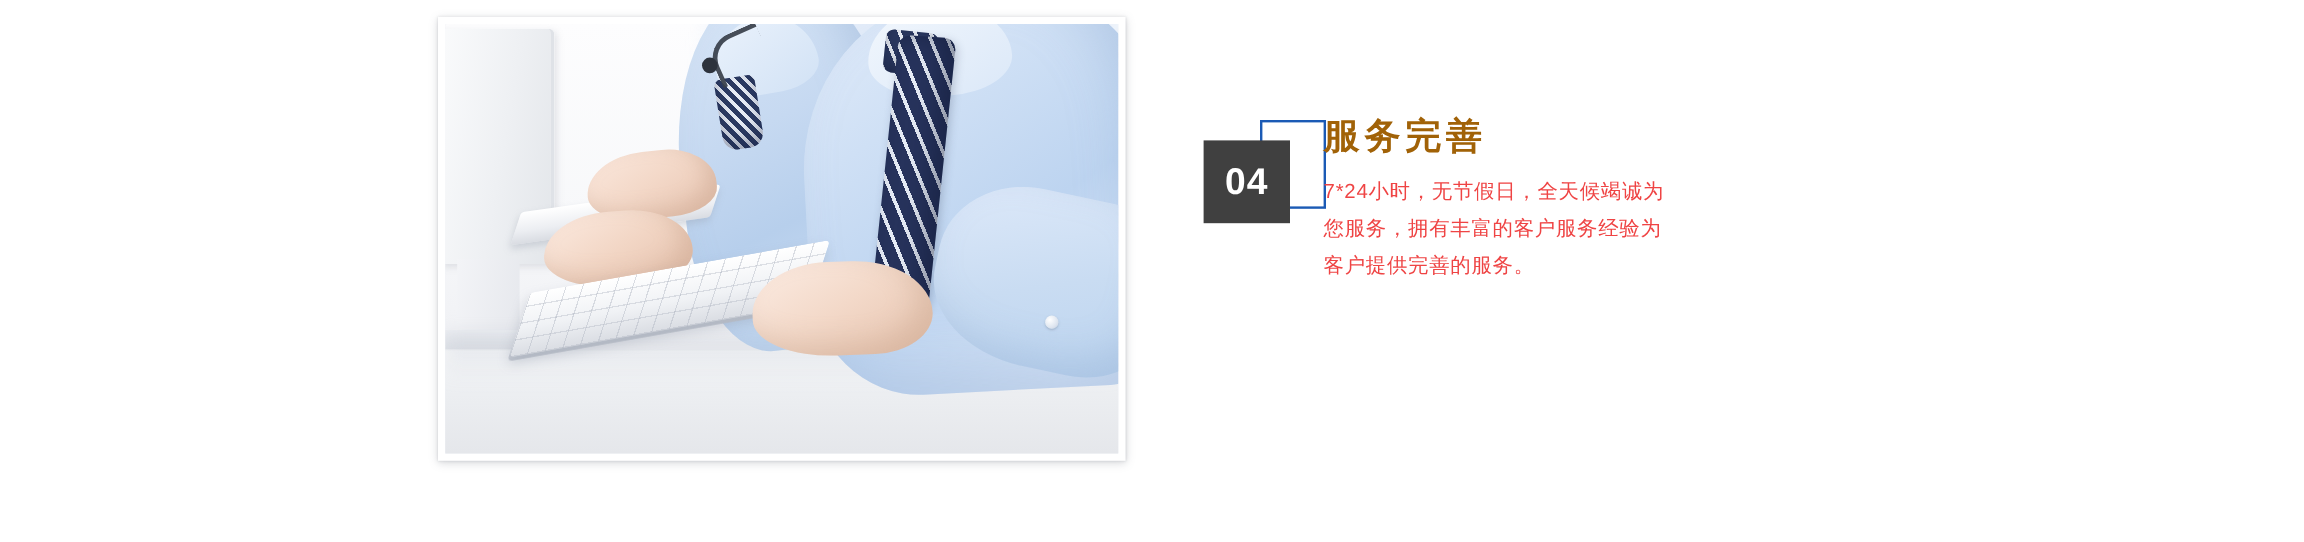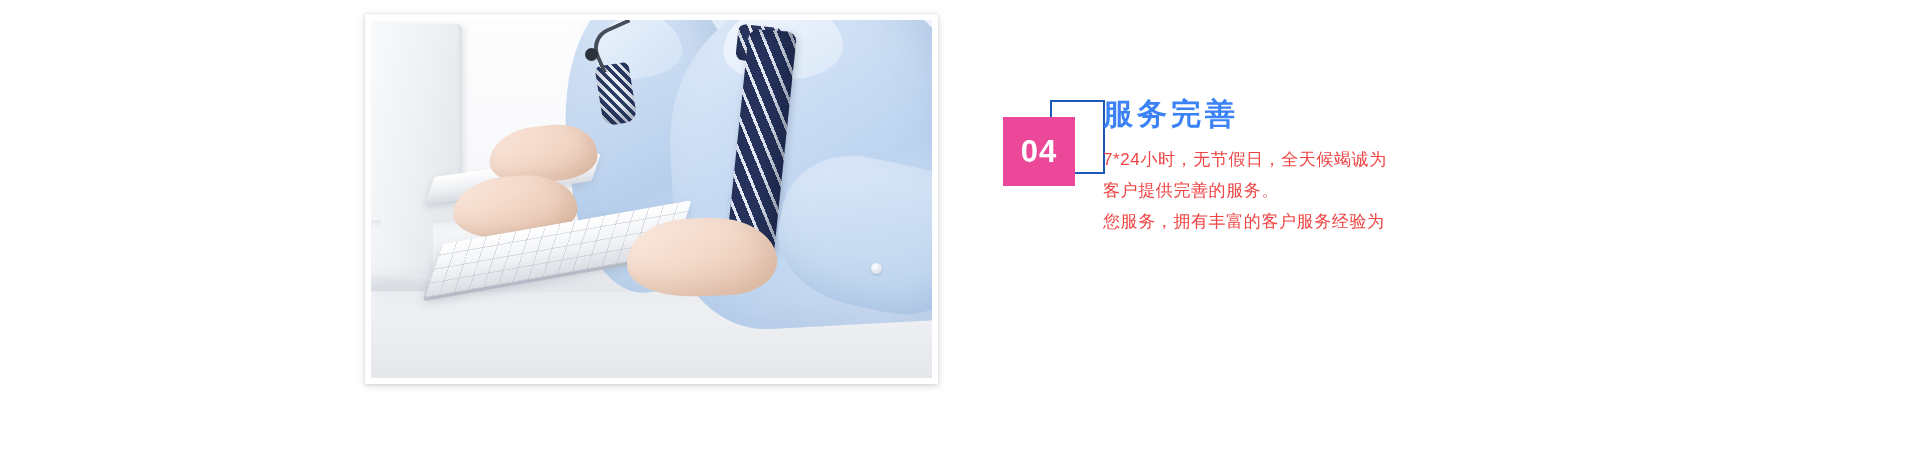--- a/index.html
+++ b/index.html
@@ -343,21 +343,21 @@
     border: 2px solid #1B5AB5;
     box-sizing: border-box;
     background: transparent;
   }
   .badge-fill {
     position: absolute;
     left: 0;
     top: 21px;
     width: 72px;
     height: 69px;
-    background: #ec4899;
+    background: #404040;
     display: flex;
     align-items: center;
     justify-content: center;
   }
   .badge-number {
     color: #ffffff;
     font-size: 31px;
     font-weight: 700;
     letter-spacing: 1px;
     line-height: 1;
@@ -365,21 +365,21 @@
   }
 
   .text-col {
     position: absolute;
     left: 100px;
     top: 0;
     width: 440px;
   }
 
   .title {
-    color: #3b82f6;
+    color: #a16207;
     font-size: 30px;
     font-weight: 700;
     letter-spacing: 4px;
     line-height: 1.18;
     margin: 0 0 13px 0;
     white-space: nowrap;
   }
 
   .body-text {
     color: #ef4444;
@@ -444,20 +444,20 @@
       <div class="badge-fill">
         <span class="badge-number">04</span>
       </div>
     </div>
 
     <div class="text-col">
       <h2 class="title">服务完善</h2>
 
       <p class="body-text">
         <span class="body-line">7*24小时，无节假日，全天候竭诚为</span>
+        <span class="body-line">您服务，拥有丰富的客户服务经验为</span>
         <span class="body-line">客户提供完善的服务。</span>
-        <span class="body-line">您服务，拥有丰富的客户服务经验为</span>
       </p>
     </div>
 
   </div>
 
 </div>
 
 </body></html>

